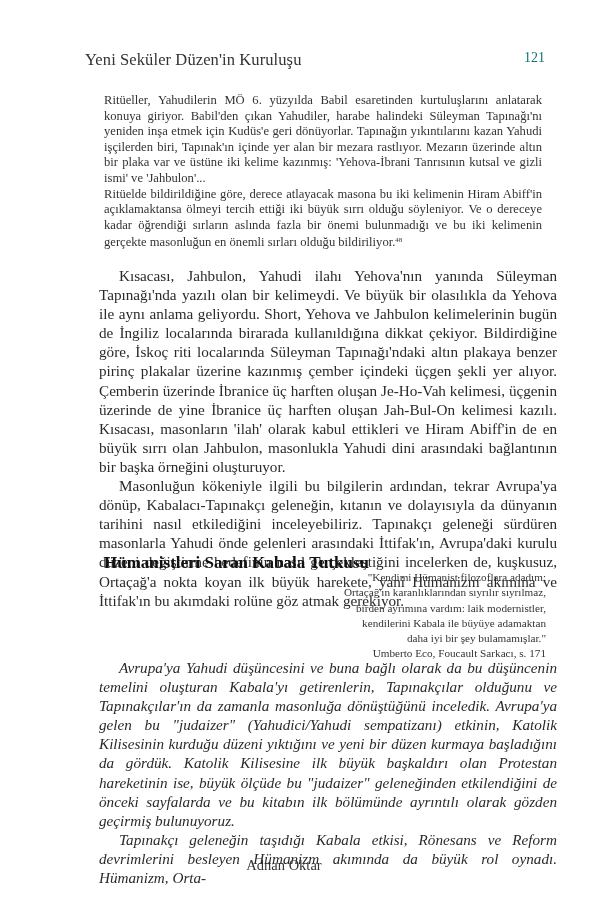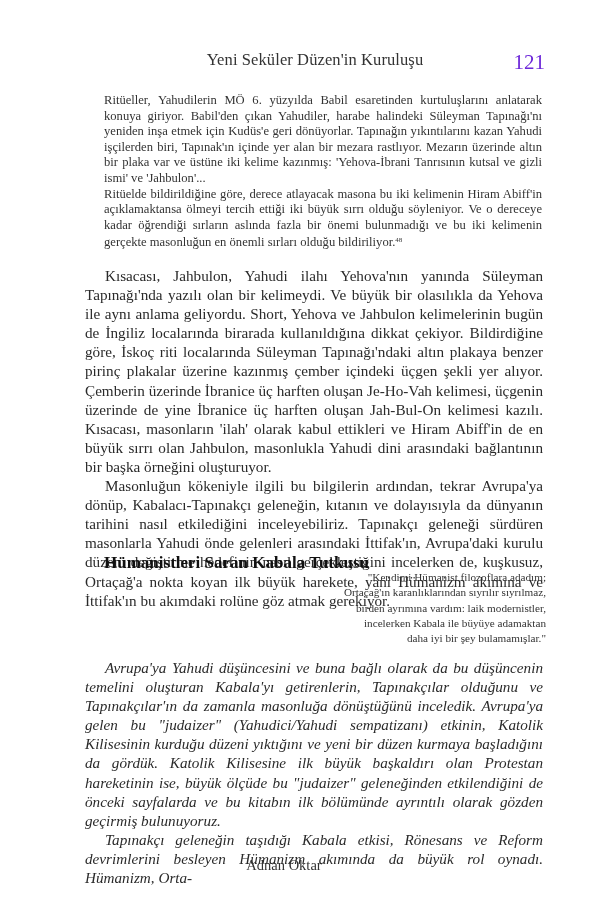--- a/index.html
+++ b/index.html
@@ -1,28 +1,28 @@
 <!DOCTYPE html>
 <html><head>
 <meta charset="utf-8">
 <style>
   html, body { margin: 0; padding: 0; background: #ffffff; }
   body { width: 616px; height: 912px; position: relative; overflow: hidden;
          font-family: "Liberation Serif", "DejaVu Serif", serif; color: #2a2a2a; }
   .page-header { position: absolute; top: 50px; left: 85px; width: 460px; height: 24px; }
-  .running-title { position: absolute; left: 0; right: 0; text-align: center;
+  .running-title { position: absolute; left: 0; right: 0; 
                    font-size: 16.5px; color: #333; letter-spacing: 0.1px; }
-  .page-number { position: absolute; right: 0; top: 0; font-size: 21px; color: #6d28d9; }
+  .page-number { position: absolute; right: 0; top: 0; font-size: 14px; color: #0f766e; }
 
   .block-quote { position: absolute; top: 93px; left: 104px; width: 438px;
                  font-size: 12.6px; line-height: 15.6px; color: #333; text-align: justify; }
   .block-quote p { margin: 0; }
   .block-quote sup { font-size: 7px; vertical-align: 4px; }
 
-  .body-text { position: absolute; left: 85px; width: 458px; font-size: 15.2px;
+  .body-text { position: absolute; left: 99px; width: 458px; font-size: 15.2px;
                line-height: 19.1px; color: #2a2a2a; text-align: justify; }
   .body-text p { margin: 0; text-indent: 20px; }
   .body-text p.noindent { text-indent: 20px; }
   #section-1 { top: 266px; }
 
   .section-heading { position: absolute; top: 553px; left: 104px; font-size: 17px;
                      font-weight: bold; color: #111; margin: 0; }
 
   .epigraph { position: absolute; top: 570px; left: 300px; width: 246px; text-align: right;
               font-size: 11.2px; line-height: 15.3px; color: #333; }
@@ -50,22 +50,23 @@
   <p class="noindent">Kısacası, Jahbulon, Yahudi ilahı Yehova'nın yanında Süleyman Tapınağı'nda yazılı olan bir kelimeydi. Ve büyük bir olasılıkla da Yehova ile aynı anlama geliyordu. Short, Yehova ve Jahbulon kelimelerinin bugün de İngiliz localarında birarada kullanıldığına dikkat çekiyor. Bildirdiğine göre, İskoç riti localarında Süleyman Tapınağı'ndaki altın plakaya benzer pirinç plakalar üzerine kazınmış çember içindeki üçgen şekli yer alıyor. Çemberin üzerinde İbranice üç harften oluşan Je-Ho-Vah kelimesi, üçgenin üzerinde de yine İbranice üç harften oluşan Jah-Bul-On kelimesi kazılı. Kısacası, masonların 'ilah' olarak kabul ettikleri ve Hiram Abiff'in de en büyük sırrı olan Jahbulon, masonlukla Yahudi dini arasındaki bağlantının bir başka örneğini oluşturuyor.</p>
   <p>Masonluğun kökeniyle ilgili bu bilgilerin ardından, tekrar Avrupa'ya dönüp, Kabalacı-Tapınakçı geleneğin, kıtanın ve dolayısıyla da dünyanın tarihini nasıl etkilediğini inceleyebiliriz. Tapınakçı geleneği sürdüren masonlarla Yahudi önde gelenleri arasındaki İttifak'ın, Avrupa'daki kurulu düzeni değiştirme hedefinin nasıl gerçekleştiğini incelerken de, kuşkusuz, Ortaçağ'a nokta koyan ilk büyük harekete, yani Hümanizm akımına ve İttifak'ın bu akımdaki rolüne göz atmak gerekiyor.</p>
 </div>
 
 <h2 class="section-heading">Hümanistleri Saran Kabala Tutkusu</h2>
 
 <div class="epigraph">
   <div>"Kendimi Hümanist filozoflara adadım;</div>
   <div>Ortaçağ'ın karanlıklarından sıyrılır sıyrılmaz,</div>
   <div>birden ayrımına vardım: laik modernistler,</div>
-  <div>incelerken Kabala ile büyüye adamaktan</div>
+  <div>kendilerini Kabala ile büyüye adamaktan</div>
   <div>daha iyi bir şey bulamamışlar."</div>
+  <div>Umberto Eco, Foucault Sarkacı, s. 171</div>
 </div>
 
 <div class="body-text" id="section-2">
   <p>Avrupa'ya Yahudi düşüncesini ve buna bağlı olarak da bu düşüncenin temelini oluşturan Kabala'yı getirenlerin, Tapınakçılar olduğunu ve Tapınakçılar'ın da zamanla masonluğa dönüştüğünü inceledik. Avrupa'ya gelen bu "judaizer" (Yahudici/Yahudi sempatizanı) etkinin, Katolik Kilisesinin kurduğu düzeni yıktığını ve yeni bir düzen kurmaya başladığını da gördük. Katolik Kilisesine ilk büyük başkaldırı olan Protestan hareketinin ise, büyük ölçüde bu "judaizer" geleneğinden etkilendiğini de önceki sayfalarda ve bu kitabın ilk bölümünde ayrıntılı olarak gözden geçirmiş bulunuyoruz.</p>
   <p>Tapınakçı geleneğin taşıdığı Kabala etkisi, Rönesans ve Reform devrimlerini besleyen Hümanizm akımında da büyük rol oynadı. Hümanizm, Orta-</p>
 </div>
 
 <div class="page-footer">Adnan Oktar</div>
 
 </body></html>

